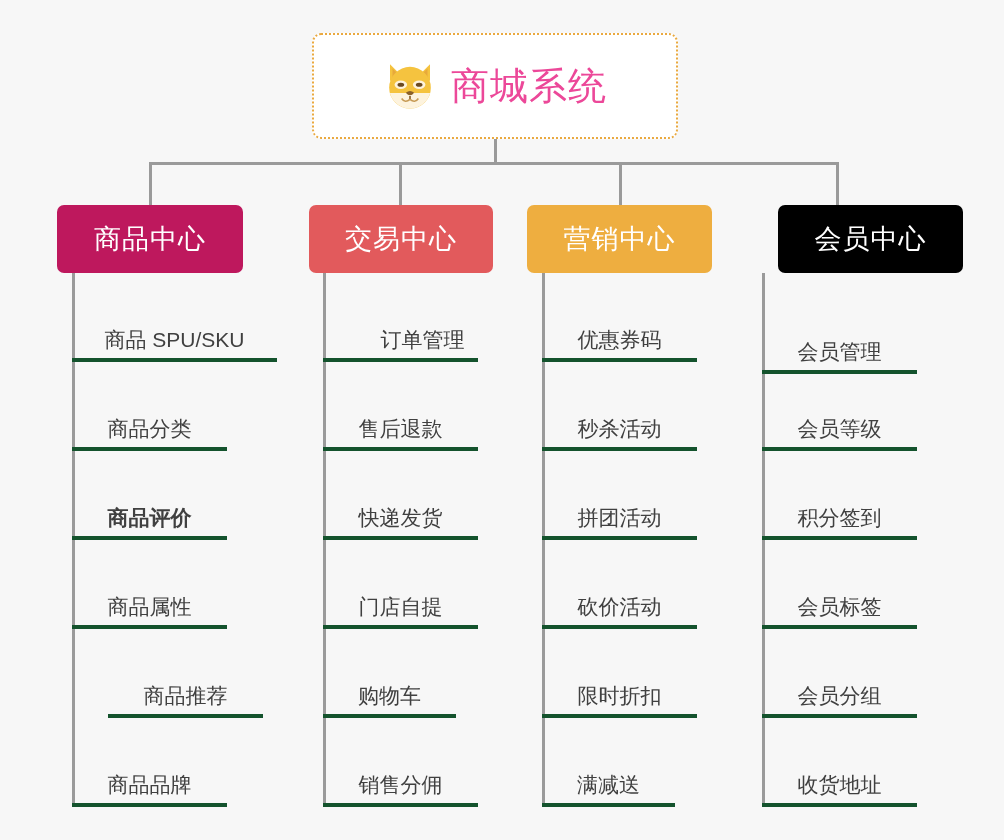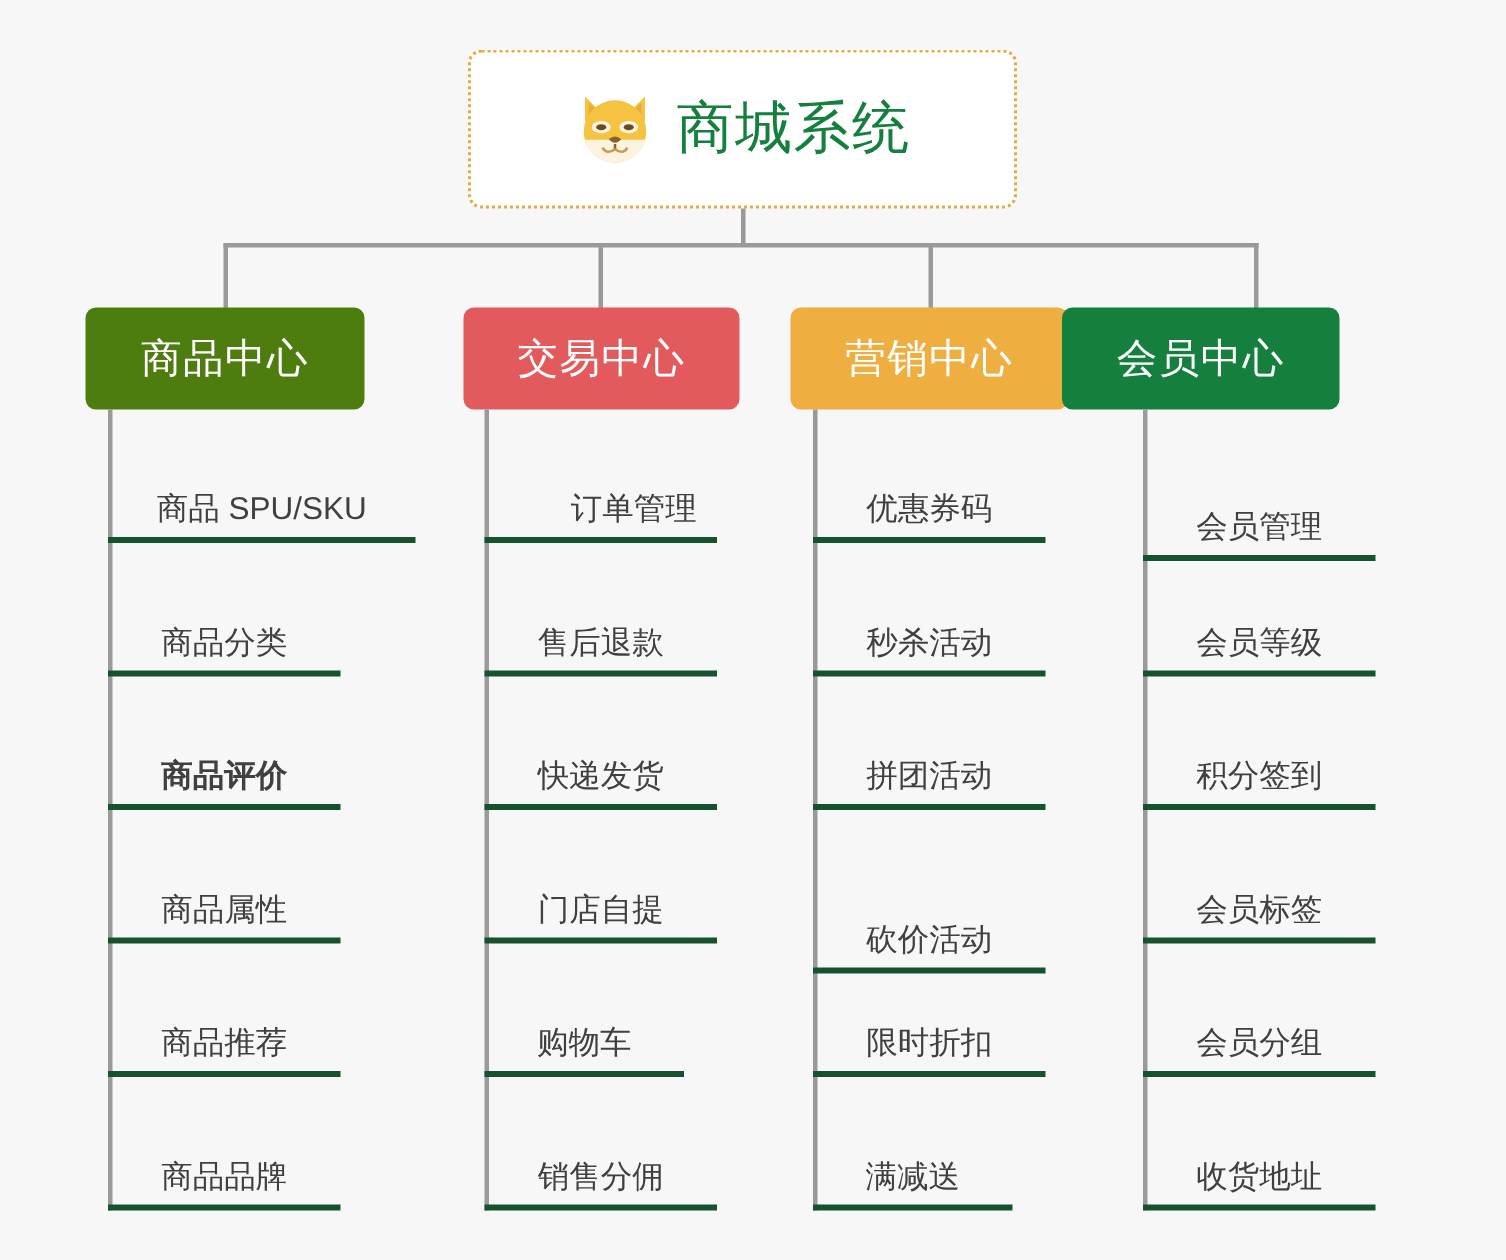--- a/index.html
+++ b/index.html
@@ -124,58 +124,58 @@
       <path d="M32 57 a25 25 0 0 0 24.2 -18.5 L7.8 38.5 A25 25 0 0 0 32 57 Z" fill="#fdf3de"></path>
       <ellipse cx="21" cy="28.5" rx="7.5" ry="5" fill="#fdf3de"></ellipse>
       <ellipse cx="43" cy="28.5" rx="7.5" ry="5" fill="#fdf3de"></ellipse>
       <ellipse cx="21" cy="28.5" rx="4" ry="2.4" fill="#6b4a22"></ellipse>
       <ellipse cx="43" cy="28.5" rx="4" ry="2.4" fill="#6b4a22"></ellipse>
       <path d="M27 38 q5 -4 10 0 q-5 6 -10 0 Z" fill="#8a6029"></path>
       <path d="M32 42 L32 46" stroke="#8a6029" stroke-width="2" fill="none"></path>
       <path d="M32 46 q-6 5 -10 -1" stroke="#c79a55" stroke-width="2" fill="none"></path>
       <path d="M32 46 q6 5 10 -1" stroke="#c79a55" stroke-width="2" fill="none"></path>
     </svg>
-    <span class="root-title" style="color: #15803d;">商城系统</span>
+    <span class="root-title" style="color: #ec4899;">商城系统</span>
   </div>
 
   <div class="conn conn-v" style="left:494px; top:139px; height:25px;"></div>
   <div class="conn conn-h" style="left:149px; top:162px; width:690px;"></div>
   <div class="conn conn-v" style="left:149px; top:162px; height:44px;"></div>
   <div class="conn conn-v" style="left:399px; top:162px; height:44px;"></div>
   <div class="conn conn-v" style="left:619px; top:162px; height:44px;"></div>
   <div class="conn conn-v" style="left:836px; top:162px; height:44px;"></div>
 
-  <div class="cat-box" style="left: 57px; width: 186px; background: #4d7c0f;">
+  <div class="cat-box" style="left: 57px; width: 186px; background: #be185d;">
     <span class="cat-label">商品中心</span>
   </div>
   <div class="cat-box" style="left: 309px; width: 184px; background: rgb(226, 90, 92);">
     <span class="cat-label">交易中心</span>
   </div>
   <div class="cat-box" style="left: 527px; width: 185px; background: rgb(238, 174, 64);">
     <span class="cat-label">营销中心</span>
   </div>
-  <div class="cat-box" style="left: 708px; width: 185px; background: #15803d;">
+  <div class="cat-box" style="left: 778px; width: 185px; background: #000000;">
     <span class="cat-label">会员中心</span>
   </div>
 
   <div class="leaf-col" style="left:72px;">
     <div class="leaf-spine" style="height:534px;"></div>
     <div class="leaf-item" style="top:0px;   width:205px;">
       <span class="leaf-label">商品 SPU/SKU</span>
       </div>
     <div class="leaf-item" style="top:89px;  width:155px;">
       <span class="leaf-label">商品分类</span>
       </div>
     <div class="leaf-item" style="top:178px; width:155px;font-weight:bold;">
       <span class="leaf-label">商品评价</span>
       </div>
     <div class="leaf-item" style="top:267px; width:155px;">
       <span class="leaf-label">商品属性</span>
       </div>
-    <div class="leaf-item" style="top:356px; width:155px;">
+    <div class="leaf-item" style="top:356px; width:155px;margin-left:36px;">
       <span class="leaf-label">商品推荐</span>
       </div>
     <div class="leaf-item" style="top:445px; width:155px;">
       <span class="leaf-label">商品品牌</span>
       </div>
   </div>
 
   <div class="leaf-col" style="left:323px;">
     <div class="leaf-spine" style="height:534px;"></div>
     <div class="leaf-item" style="top:0px;   width:155px;padding-left:44px;">
@@ -202,21 +202,21 @@
     <div class="leaf-spine" style="height:534px;"></div>
     <div class="leaf-item" style="top:0px;   width:155px;">
       <span class="leaf-label">优惠券码</span>
       </div>
     <div class="leaf-item" style="top:89px;  width:155px;">
       <span class="leaf-label">秒杀活动</span>
       </div>
     <div class="leaf-item" style="top:178px; width:155px;">
       <span class="leaf-label">拼团活动</span>
       </div>
-    <div class="leaf-item" style="top:267px; width:155px;margin-top:20px;">
+    <div class="leaf-item" style="top:267px; width:155px;">
       <span class="leaf-label">砍价活动</span>
       </div>
     <div class="leaf-item" style="top:356px; width:155px;">
       <span class="leaf-label">限时折扣</span>
       </div>
     <div class="leaf-item" style="top:445px; width:133px;">
       <span class="leaf-label">满减送</span>
       </div>
   </div>
 

